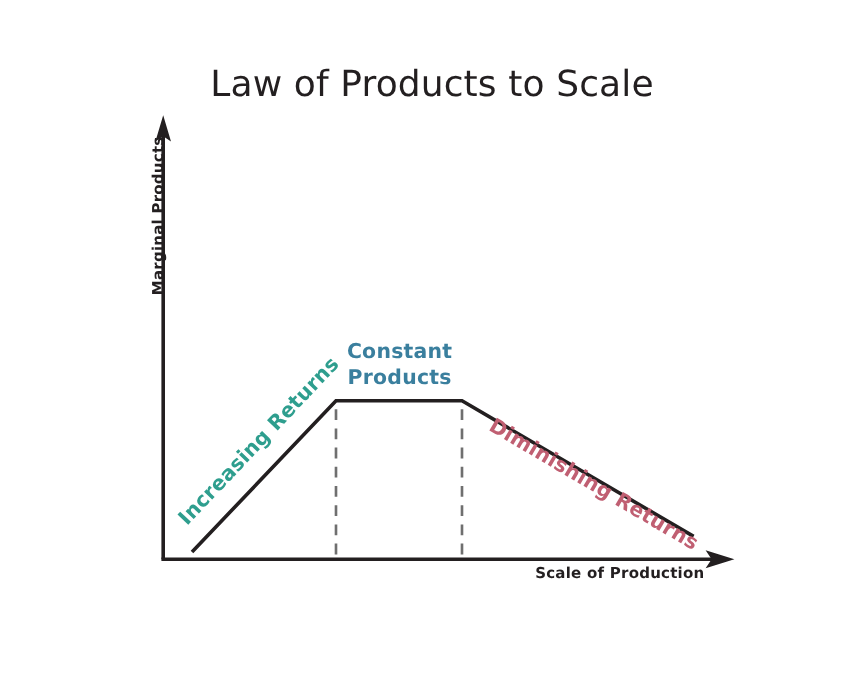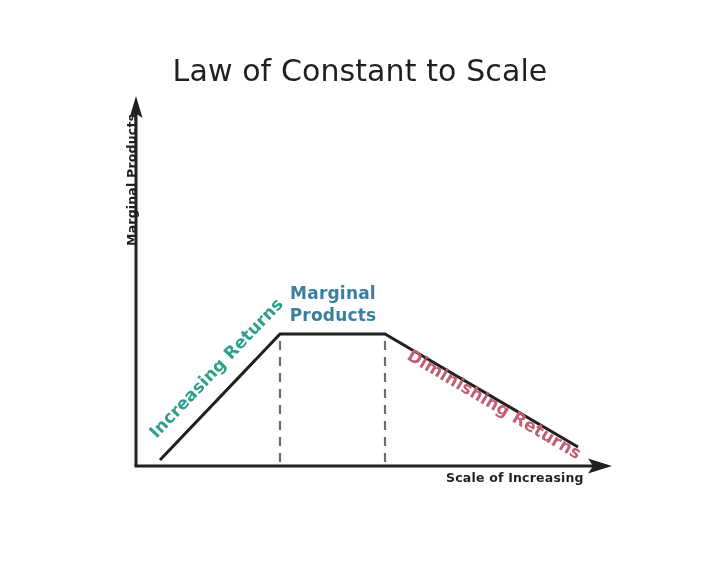--- a/index.html
+++ b/index.html
@@ -105,21 +105,21 @@
     line-height: 22px;
     letter-spacing: 0.2px;
   }
   #label-constant .line2 { display: block; }
 </style>
 </head>
 <body style="background: rgb(255, 255, 255);">
 
 <div id="canvas" style="background: rgb(255, 255, 255);">
 
-  <div id="chart-title">Law of Constant to Scale</div>
+  <div id="chart-title">Law of Products to Scale</div>
 
   <svg id="plot-svg" viewBox="0 0 720 576">
 
     <g>
       <line x1="136" y1="466" x2="136" y2="108" stroke="#231f20" stroke-width="3"></line>
       <polygon points="136,96 129.5,118 136,113.5 142.5,118" fill="#231f20"></polygon>
     </g>
 
     <g>
       <line x1="134.5" y1="466" x2="598" y2="466" stroke="#231f20" stroke-width="3"></line>
@@ -128,21 +128,21 @@
 
     <polyline points="160,460 280,334 385,334 578,447" fill="none" stroke="#231f20" stroke-width="3" stroke-linejoin="miter" stroke-linecap="butt"></polyline>
 
     <line x1="280" y1="341" x2="280" y2="464" stroke="#6f6f6f" stroke-width="2.2" stroke-dasharray="9 7"></line>
 
     <line x1="385" y1="341" x2="385" y2="464" stroke="#6f6f6f" stroke-width="2.2" stroke-dasharray="9 7"></line>
   </svg>
 
   <div id="y-axis-title">Marginal Products</div>
 
-  <div id="x-axis-title">Scale of Increasing</div>
+  <div id="x-axis-title">Scale of Production</div>
 
   <div id="label-increasing" class="region-label" style="color: rgb(46, 158, 142);">Increasing Returns</div>
 
-  <div id="label-constant" style="color: rgb(58, 127, 158);"><span class="line1">Marginal</span><span class="line2">Products</span></div>
+  <div id="label-constant" style="color: rgb(58, 127, 158);"><span class="line1">Constant</span><span class="line2">Products</span></div>
 
   <div id="label-diminishing" class="region-label" style="color: rgb(192, 95, 114);">Diminishing Returns</div>
 
 </div>
 
 </body></html>

